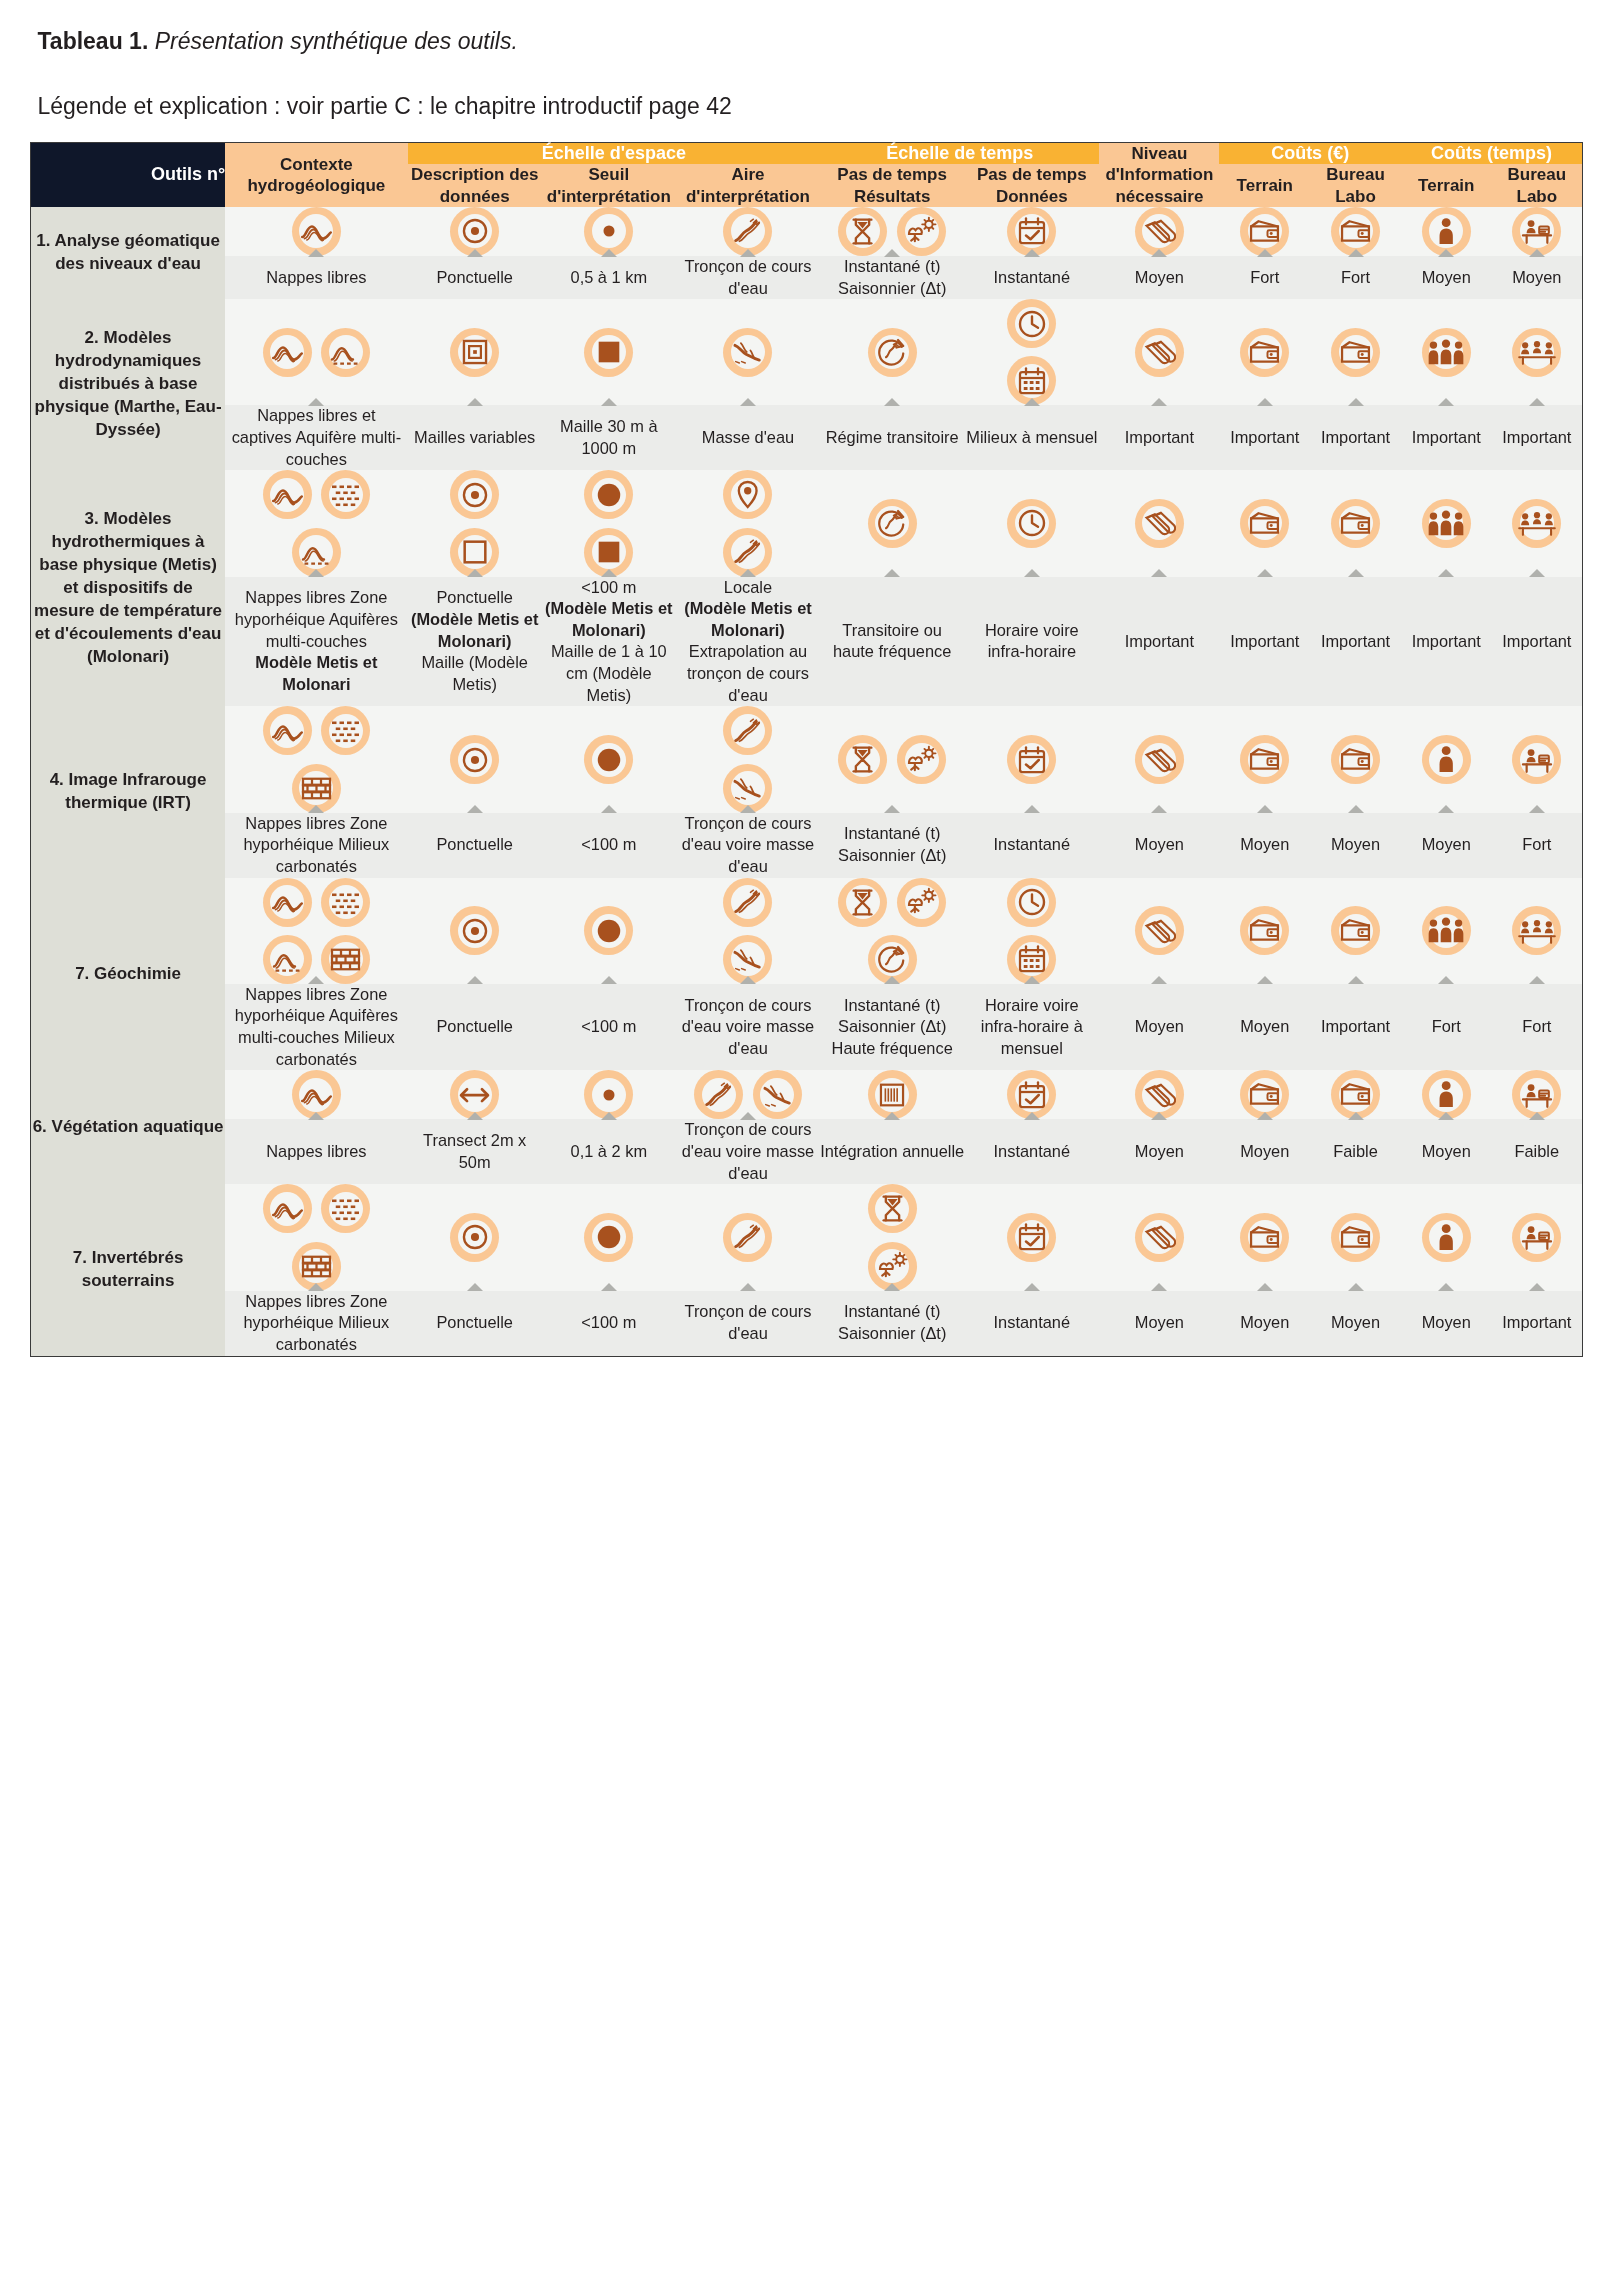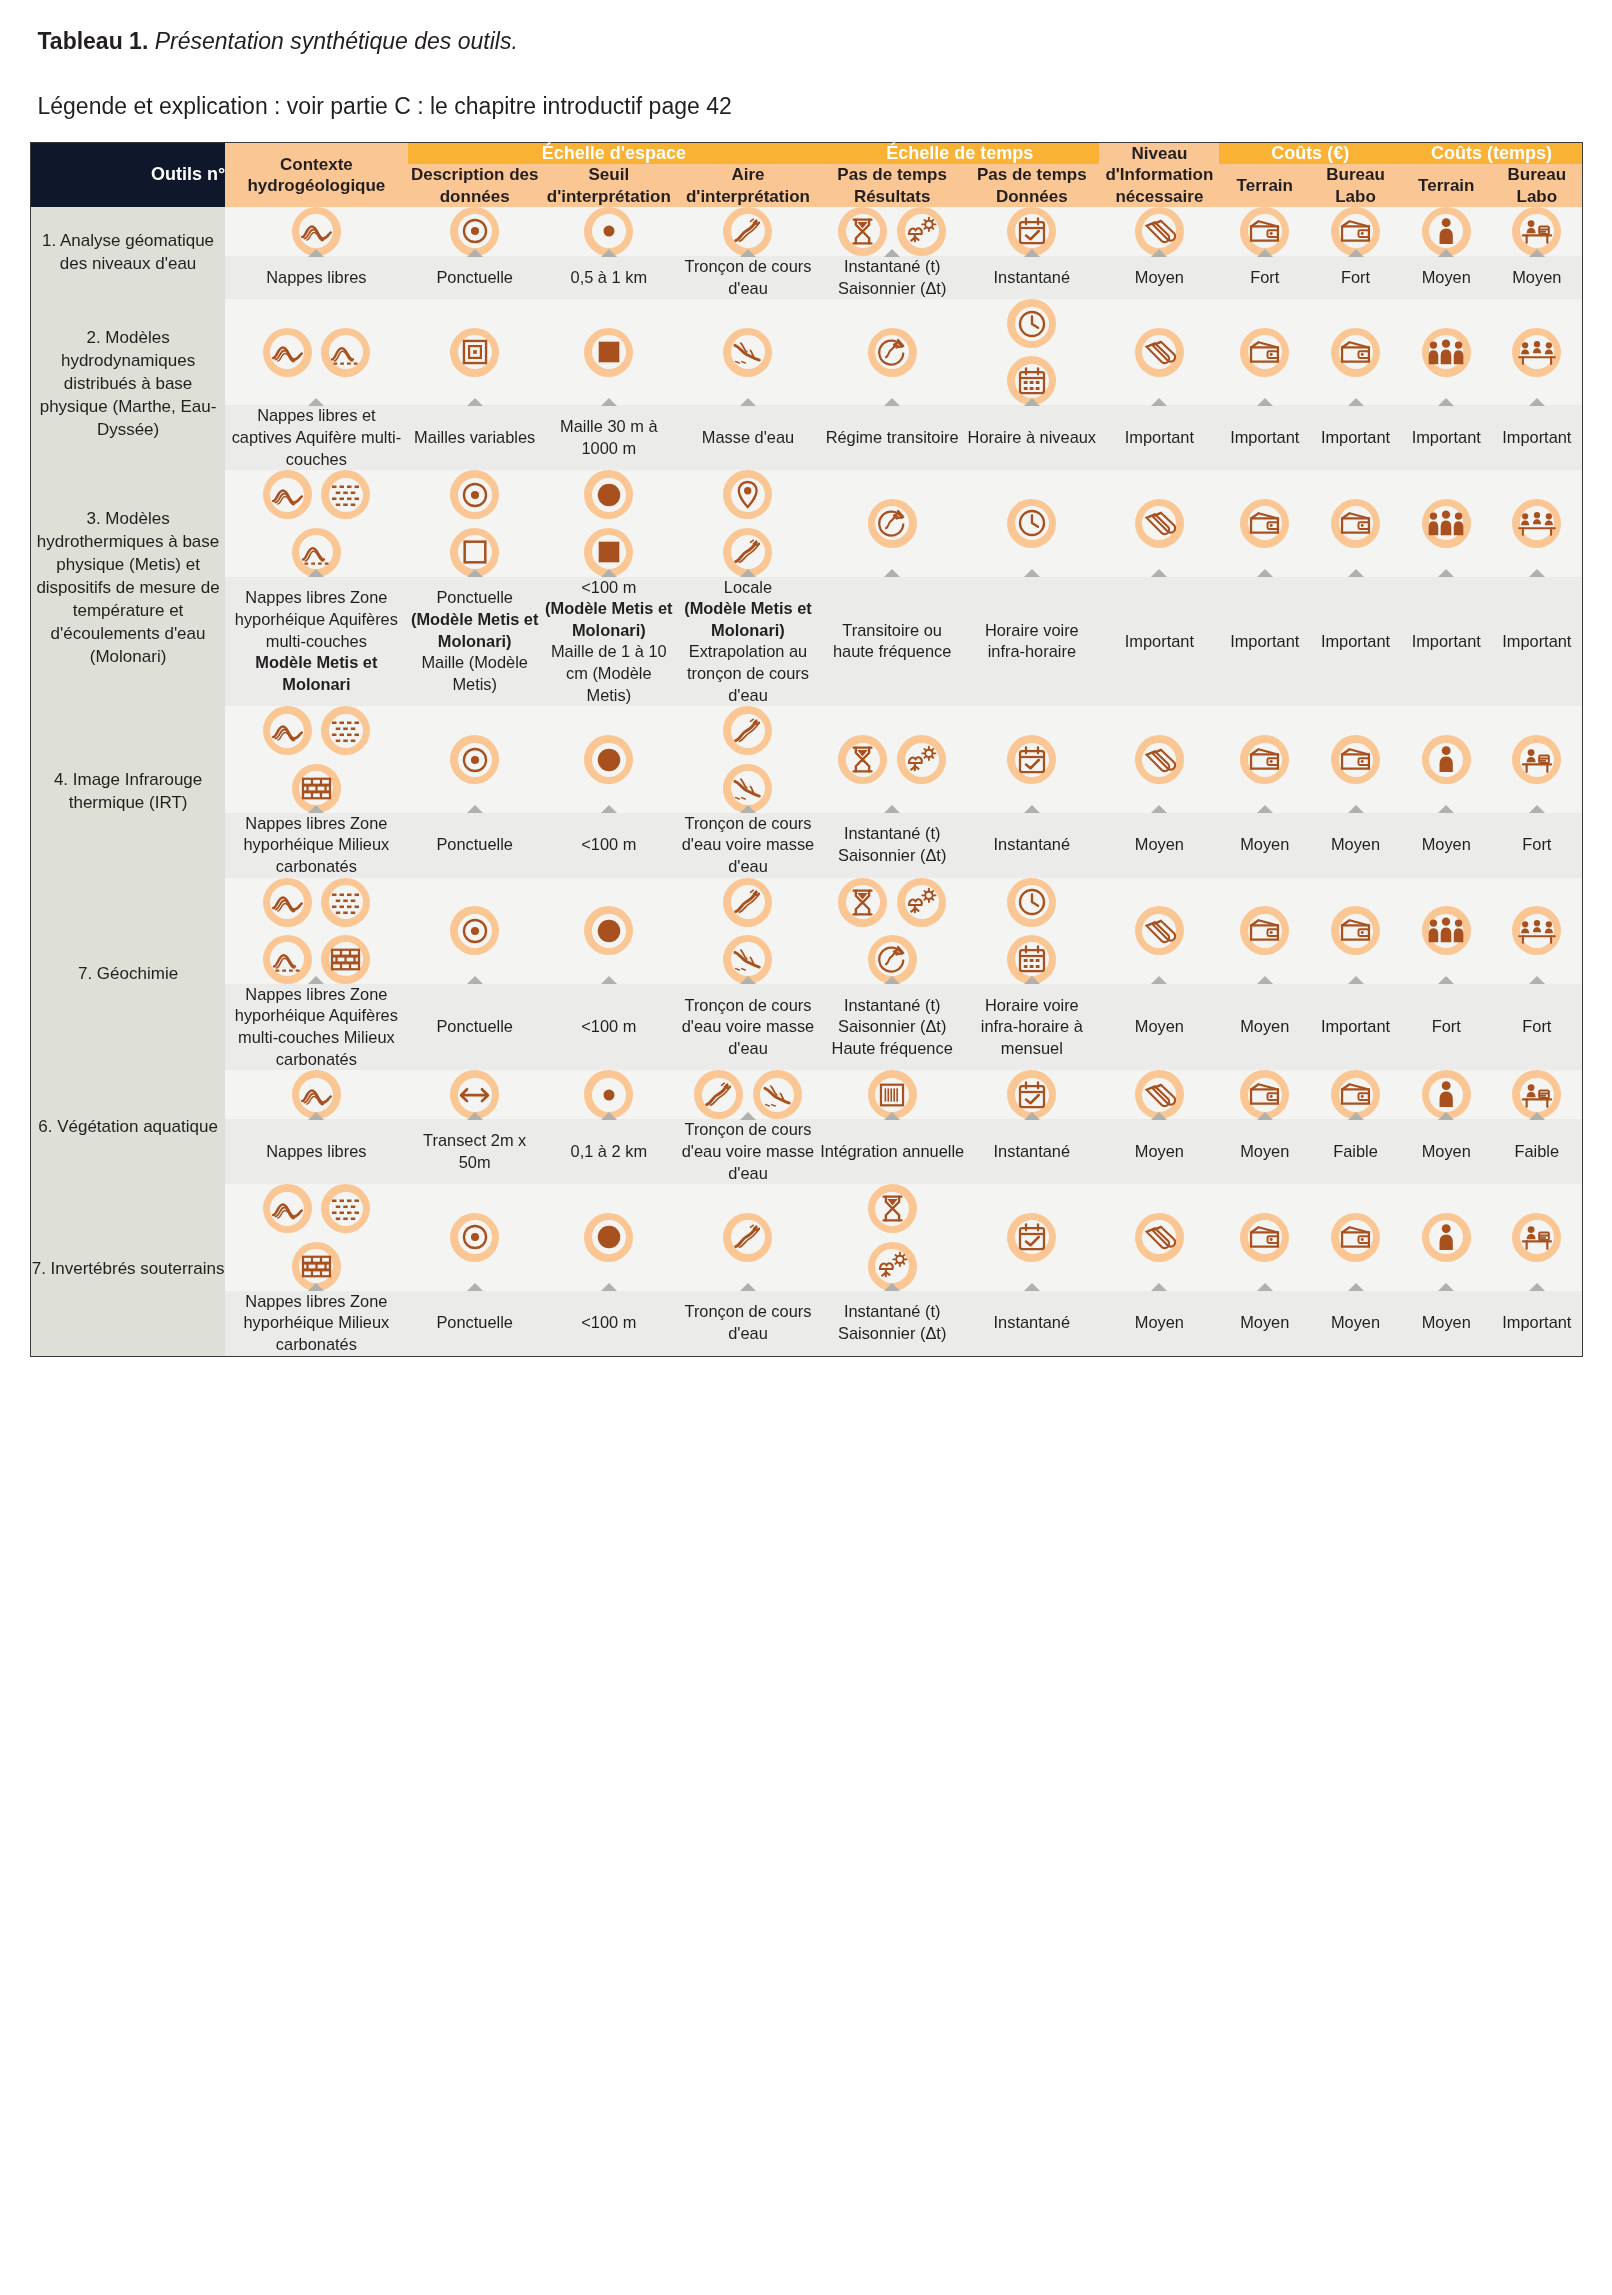--- a/index.html
+++ b/index.html
@@ -90,21 +90,21 @@
     border-top: 1.1px solid #c9cac6;
     font-size: 16.4px;
     line-height: 1.32;
     color: #231f20;
     padding: 9px 5.2px 10.5px 5.2px;
   }
   .toolcell {
     background: #dedfd7;
     vertical-align: middle;
     text-align: center;
-    font-weight: normal;
+    font-weight: bold;
     font-size: 17px;
     line-height: 1.35;
     color: #231f20;
     border-left: 1.1px solid #3a3a3a;
     border-right: 1.1px solid #3a3a3a;
     padding: 7.5px 10.5px;
   }
   .rowsep td { border-top: 3.7px solid #9b9b9b; }
 
   
@@ -654,21 +654,21 @@
             </div>
             <span class="tri"></span>
           </td>
         </tr>
         <tr>
           <td class="txtcell">Nappes libres et captives Aquifère multi-couches</td>
           <td class="txtcell">Mailles variables</td>
           <td class="txtcell">Maille 30 m à 1000 m</td>
           <td class="txtcell">Masse d'eau</td>
           <td class="txtcell">Régime transitoire</td>
-          <td class="txtcell">Horaire à niveaux</td>
+          <td class="txtcell">Milieux à mensuel</td>
           <td class="txtcell">Important</td>
           <td class="txtcell">Important</td>
           <td class="txtcell">Important</td>
           <td class="txtcell">Important</td>
           <td class="txtcell">Important</td>
         </tr>
         <tr class="rowsep">
           <td class="toolcell" rowspan="2">3. Modèles hydrothermiques à base physique (Metis) et dispositifs de mesure de température et d'écoulements d'eau (Molonari)</td>
           <td class="icocell">
             <div class="icon-row">

